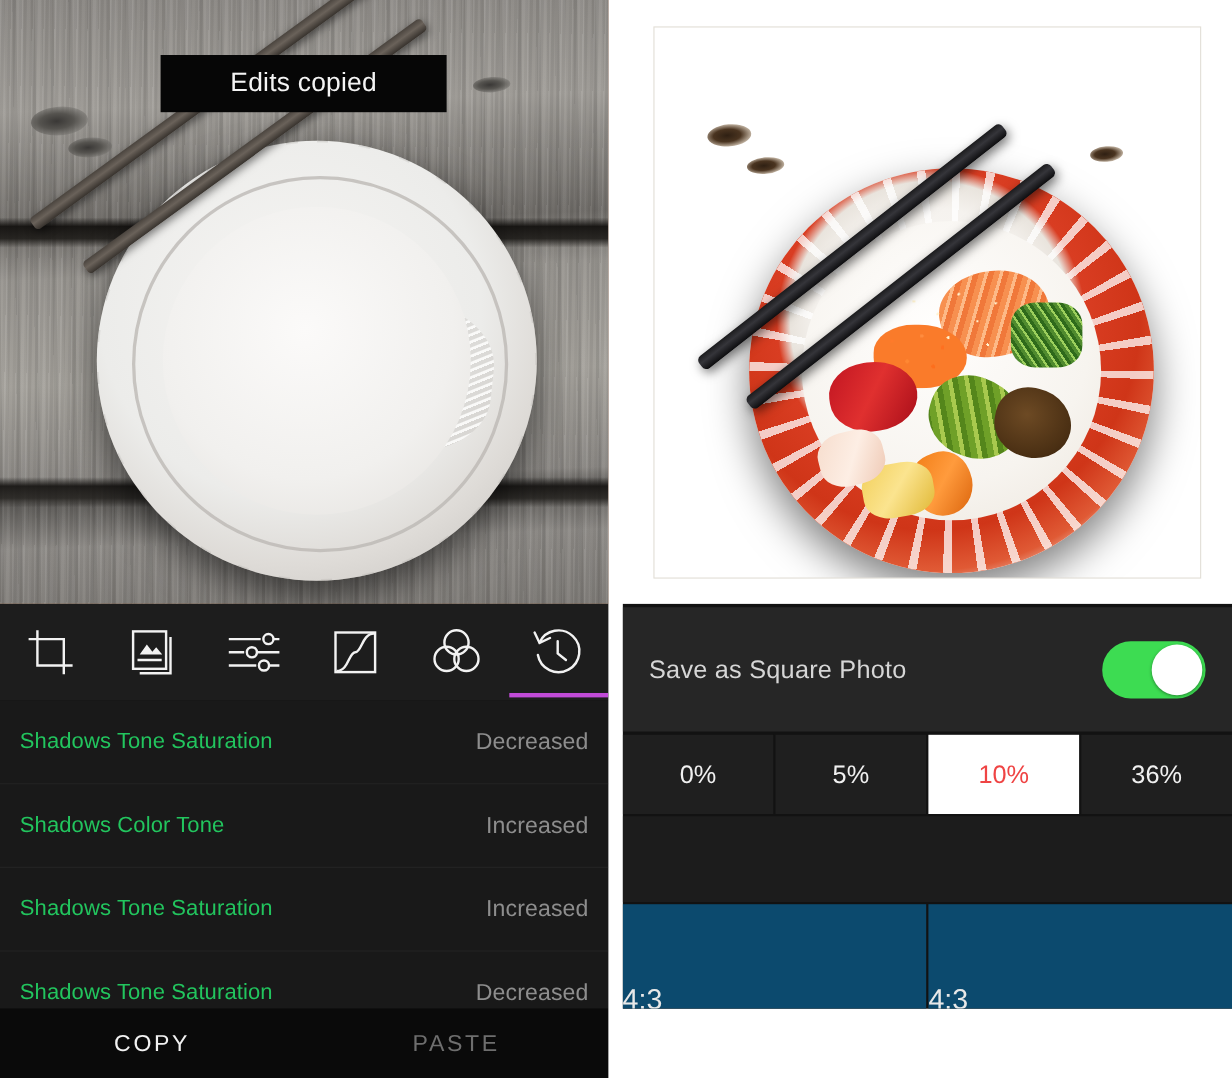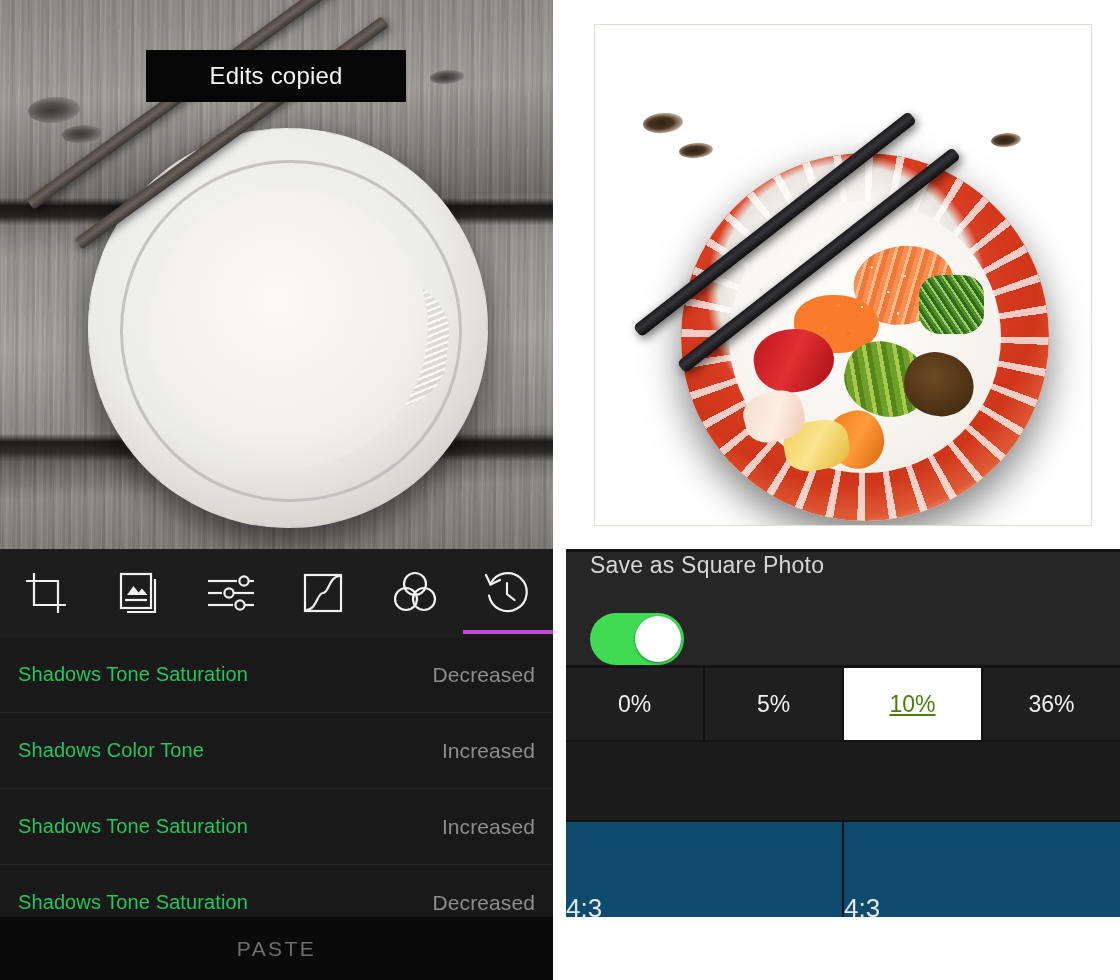--- a/index.html
+++ b/index.html
@@ -375,23 +375,22 @@
     width: 554px; height: 368px;
     background: #121212;
     overflow: hidden;
   }
   .sheet-toggle-row {
     position: absolute;
     left: 0; top: 3px;
     width: 554px; height: 113px;
     background: #262626;
     display: flex;
-    align-items: flex-start;
+    align-items: center;
     padding: 0 24px;
-    flex-direction: column;
   }
   .toggle-label {
     color: #d6d6d6;
     font-size: 23px;
     flex: 1 1 auto;
     letter-spacing: 0.2px;
   }
   .switch {
     width: 94px; height: 52px;
     border-radius: 26px;
@@ -419,22 +418,21 @@
     flex: 1 1 0;
     background: #1f1f1f;
     color: #f0f0f0;
     display: flex;
     align-items: center;
     justify-content: center;
     font-size: 23px;
   }
   .pct.selected {
     background: #ffffff;
-    color: #4d7c0f;
-    text-decoration: underline;
+    color: #ef4444;
   }
 
   .sheet-gap {
     position: absolute;
     left: 0; top: 193px;
     width: 554px; height: 78px;
     background: #1c1c1c;
   }
   .partial-row {
     position: absolute;
@@ -588,20 +586,21 @@
         <span class="hist-name">Shadows Tone Saturation</span>
         <span class="hist-val">Increased</span>
       </div>
       <div class="hist-row">
         <span class="hist-name">Shadows Tone Saturation</span>
         <span class="hist-val">Decreased</span>
       </div>
     </div>
 
     <div class="bottombar-left">
+      <div class="bb-btn active">COPY</div>
       <div class="bb-btn dim">PASTE</div>
     </div>
   </div>
 
   <div class="panel-right">
 
     <div class="photo-stage">
       <div class="photo-color">
         <div class="wood-c"></div>
         <div class="knot-c k1"></div>

